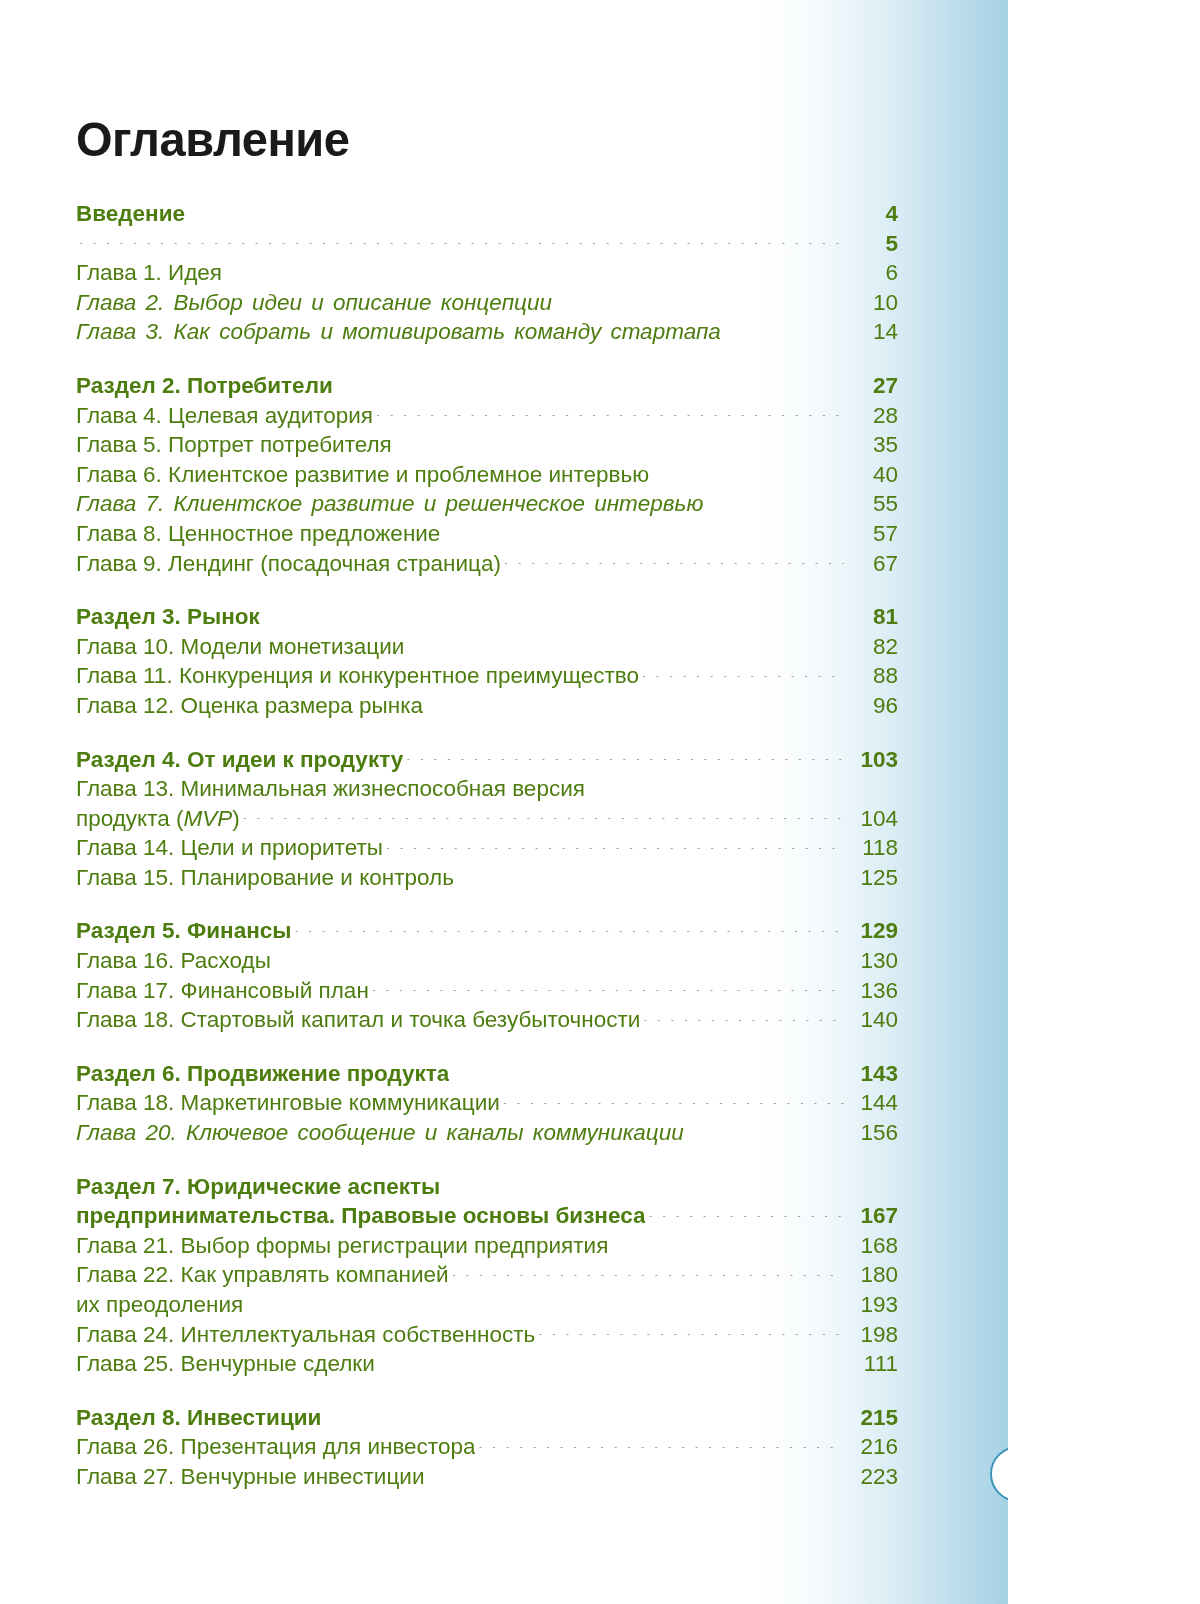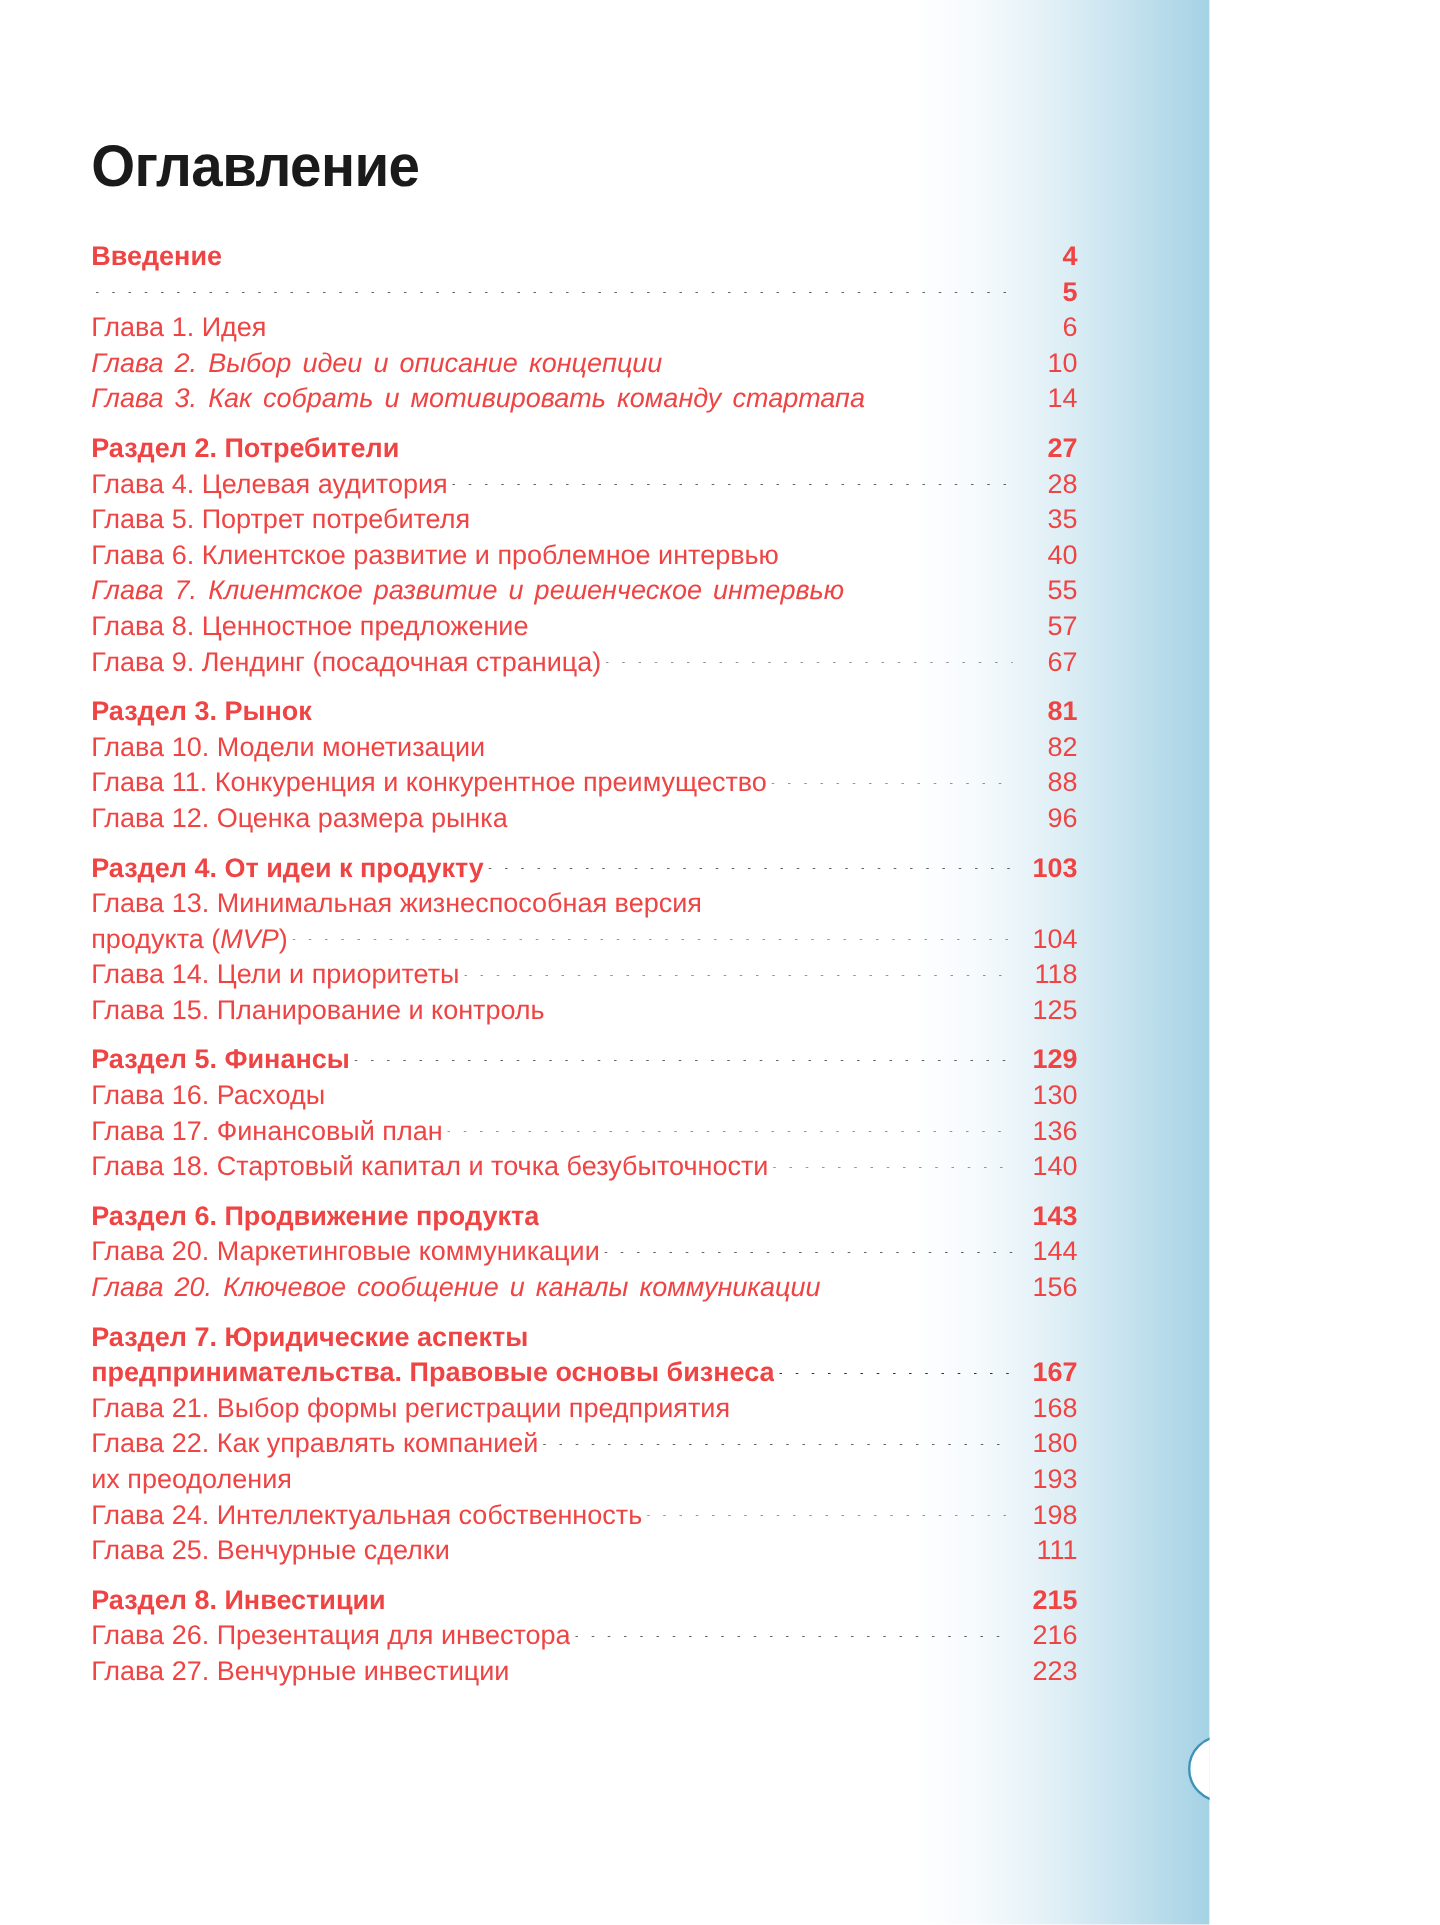--- a/index.html
+++ b/index.html
@@ -55,26 +55,26 @@
     left: 76px;
     top: 199px;
     width: 822px;
   }
 
   .toc-row {
     display: flex;
     align-items: baseline;
     width: 100%;
     height: 29.6px;
-    color: #ef4444;
+    color: #4d7c0f;
     font-size: 22.5px;
     line-height: 29.6px;
     white-space: nowrap;
   }
-  .toc-row.gap-before { margin-top: 12px; }
+  .toc-row.gap-before { margin-top: 24px; }
 
   .toc-row .label {
     flex: 0 1 auto;
     overflow: hidden;
   }
   .toc-row .label i {
     font-style: italic;
   }
 
   
@@ -275,21 +275,21 @@
         <span class="label">Глава 18. Стартовый капитал и точка безубыточности</span>
         <span class="leader"></span>
         <span class="pageno">140</span>
       </div>
       <div class="toc-row section gap-before">
         <span class="label">Раздел 6. Продвижение продукта</span>
         <span class="leader"></span>
         <span class="pageno">143</span>
       </div>
       <div class="toc-row">
-        <span class="label">Глава 20. Маркетинговые коммуникации</span>
+        <span class="label">Глава 18. Маркетинговые коммуникации</span>
         <span class="leader"></span>
         <span class="pageno">144</span>
       </div>
       <div class="toc-row spread">
         <span class="label">Глава 20. Ключевое сообщение и каналы коммуникации</span>
         <span class="leader blank"></span>
         <span class="pageno">156</span>
       </div>
       <div class="toc-row section gap-before wrap-first">
         <span class="label">Раздел 7. Юридические аспекты</span>

